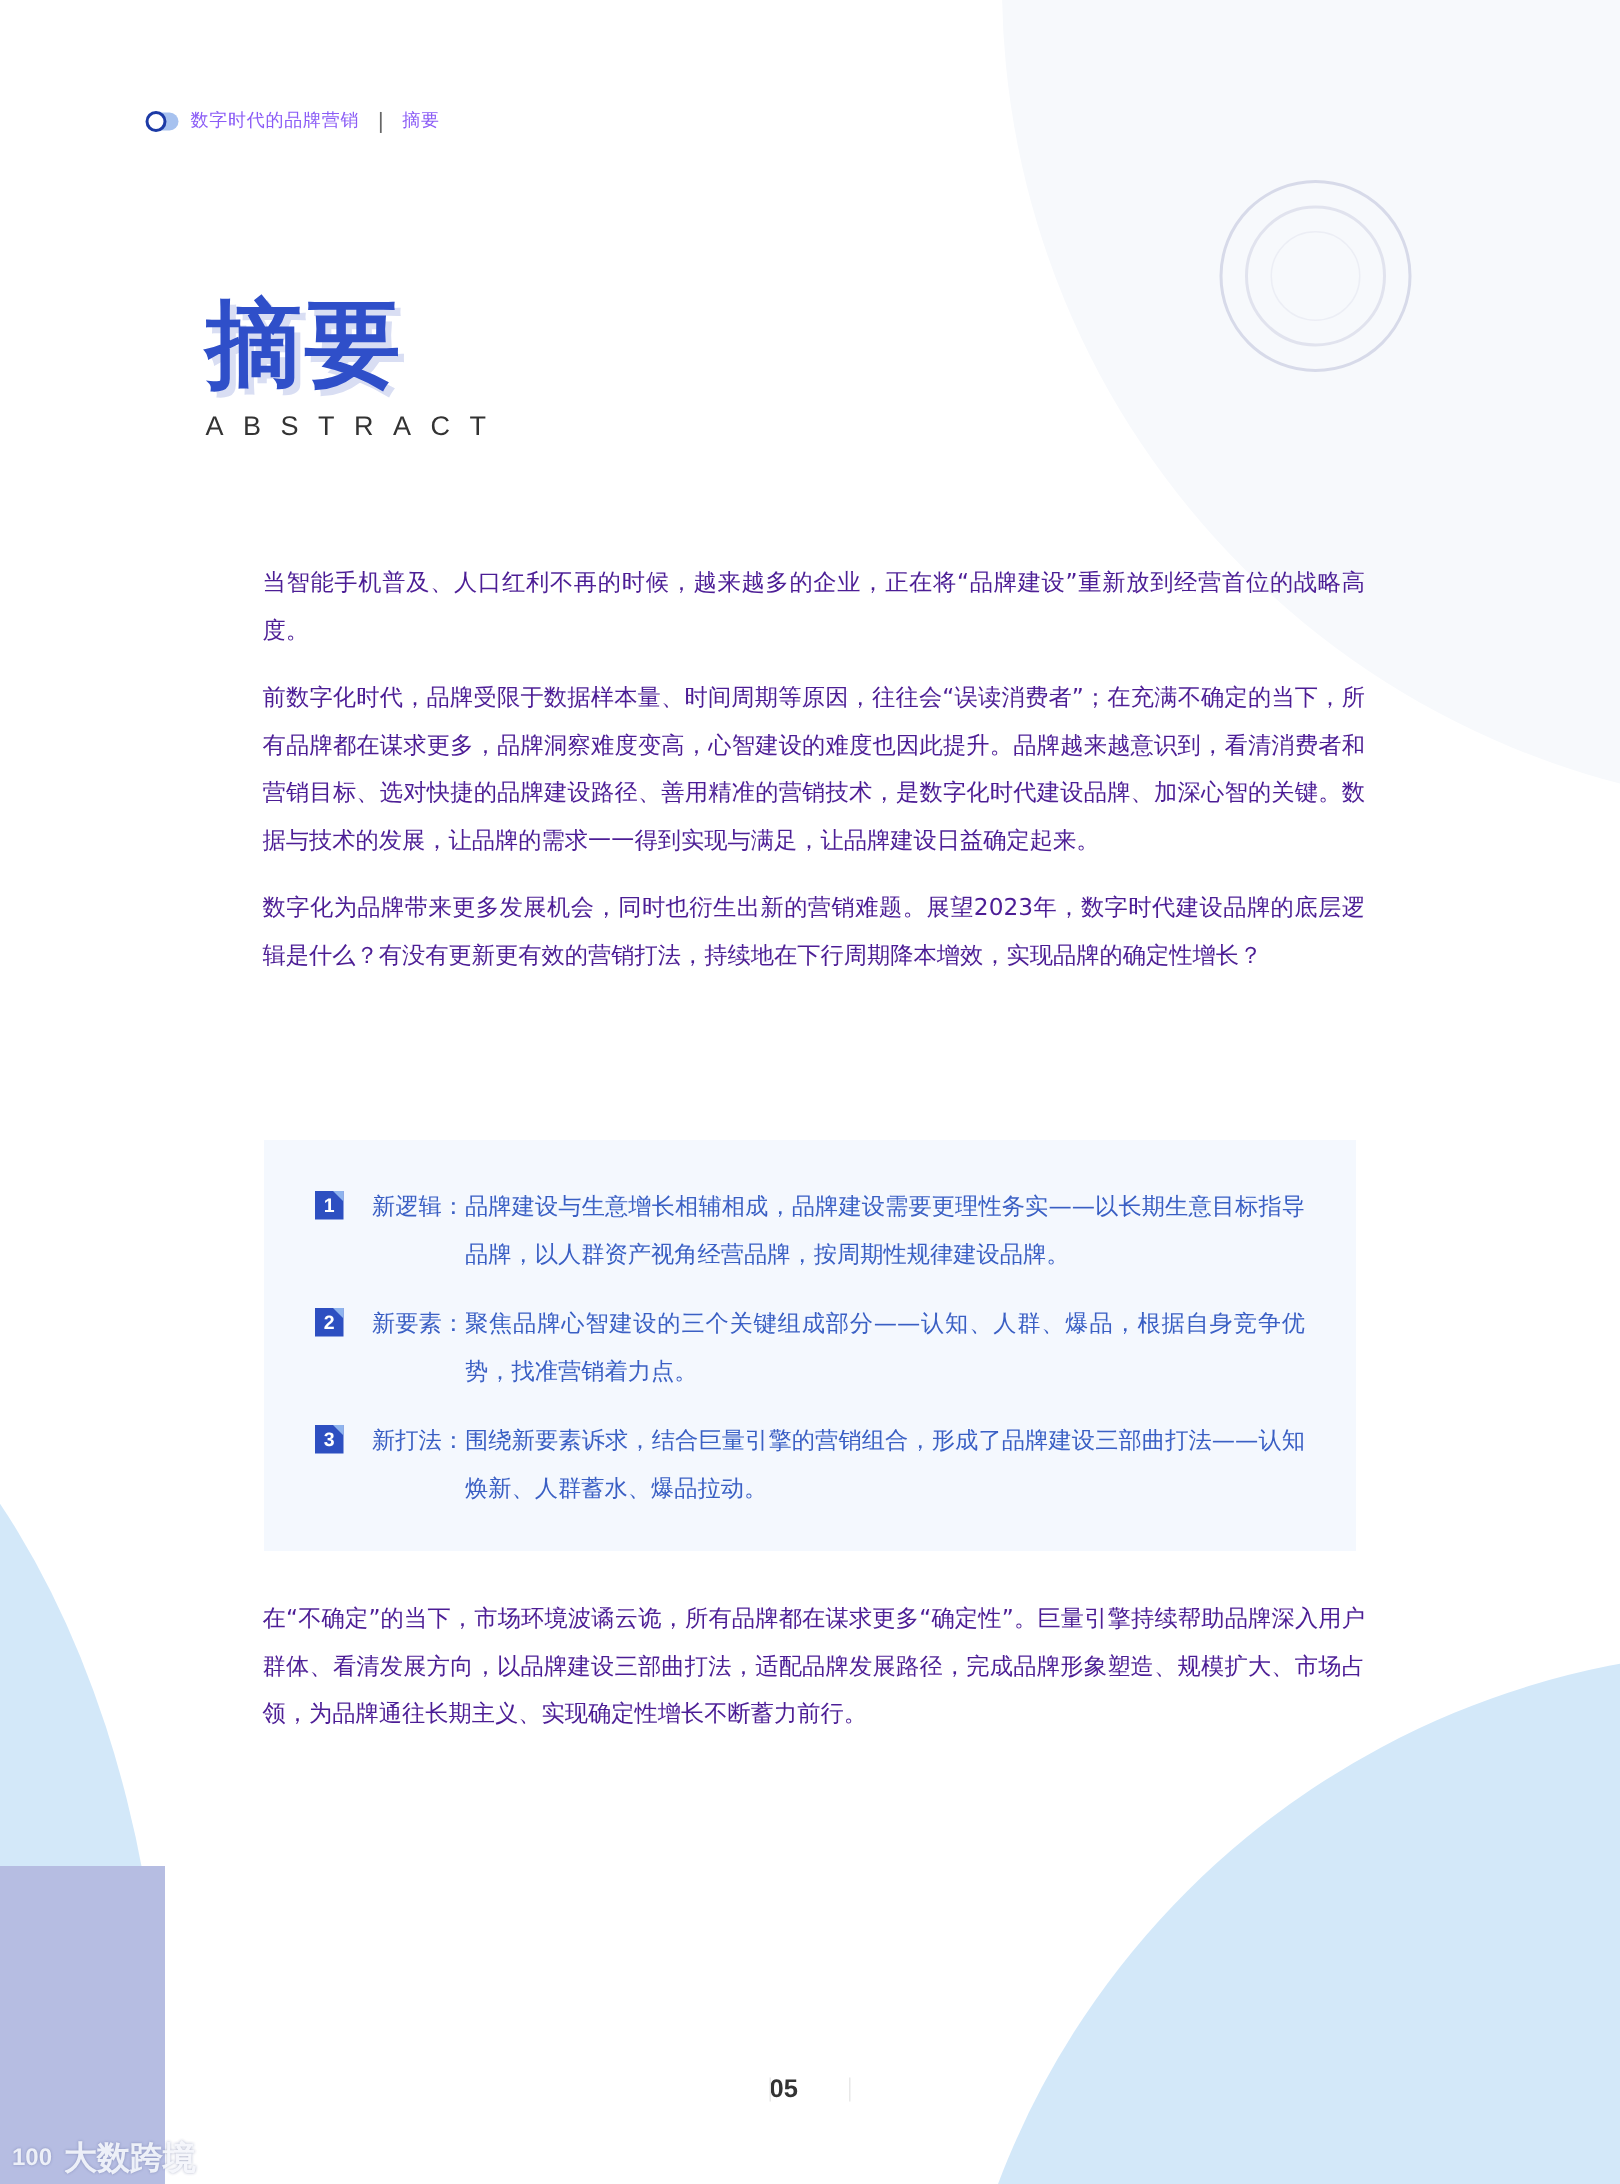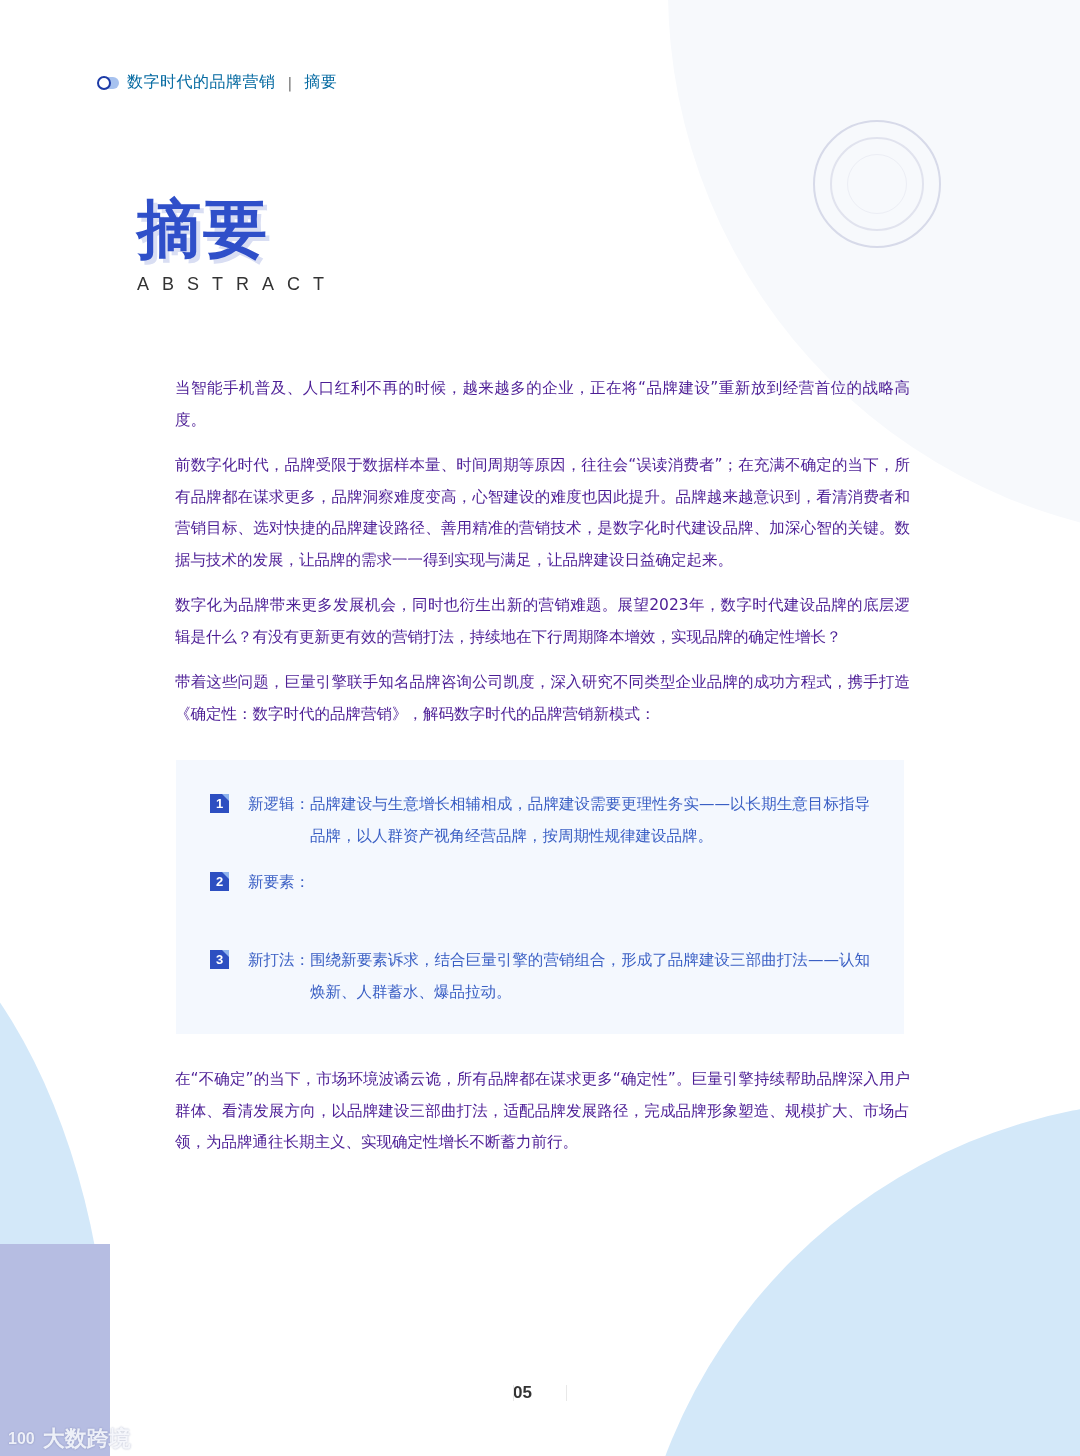--- a/index.html
+++ b/index.html
@@ -28,21 +28,21 @@
   .rings { position:absolute; left:813px; top:120px; width:130px; height:130px; }
   .ring { position:absolute; border-radius:50%; box-sizing:border-box; }
   .ring.r1 { left:0; top:0; width:128px; height:128px; border:2px solid #d7dae9; }
   .ring.r2 { left:17px; top:17px; width:94px; height:94px; border:2px solid #e1e3ee; }
   .ring.r3 { left:34px; top:34px; width:60px; height:60px; border:1.5px solid #eceef5; }
 
   .header { position:absolute; left:97px; top:72px; display:flex; align-items:center; gap:8px; }
   .toggle-icon { width:22px; height:14px; position:relative; }
   .toggle-icon .pill { position:absolute; left:4px; top:1px; width:18px; height:12px; border-radius:6px; background:#a7c2ef; }
   .toggle-icon .knob { position:absolute; left:0; top:0; width:10px; height:10px; border-radius:50%; border:2.5px solid #1c3aa6; background:#fff; }
-  .header-text { font-size:16px; color:#0369a1; letter-spacing:0.5px; }
+  .header-text { font-size:12px; color:#8b5cf6; letter-spacing:0.5px; }
   .header-sep { font-size:14px; color:#666; margin:0 4px; }
 
   .title { position:absolute; left:137px; top:186px; font-size:64px; font-weight:bold; color:#2f4fc9;
            text-shadow:4px 4px 0 #d9def3; letter-spacing:2px; font-family:"DejaVu Sans",sans-serif; }
   .subtitle { position:absolute; left:137px; top:274px; font-size:18px; color:#333; letter-spacing:13px;
               font-family:"Liberation Sans",sans-serif; }
 
   .body { position:absolute; left:175px; top:373px; width:735px; }
   .para { font-size:15.5px; line-height:31.5px; color:#4c1d95; margin:0 0 14px 0; text-align:justify; }
 
@@ -91,32 +91,32 @@
   <span class="header-text">摘要</span>
 </div>
 
 <div class="title">摘要</div>
 <div class="subtitle">ABSTRACT</div>
 
 <div class="body">
   <p class="para">当智能手机普及、人口红利不再的时候，越来越多的企业，正在将“品牌建设”重新放到经营首位的战略高度。</p>
   <p class="para">前数字化时代，品牌受限于数据样本量、时间周期等原因，往往会“误读消费者”；在充满不确定的当下，所有品牌都在谋求更多，品牌洞察难度变高，心智建设的难度也因此提升。品牌越来越意识到，看清消费者和营销目标、选对快捷的品牌建设路径、善用精准的营销技术，是数字化时代建设品牌、加深心智的关键。数据与技术的发展，让品牌的需求一一得到实现与满足，让品牌建设日益确定起来。</p>
   <p class="para">数字化为品牌带来更多发展机会，同时也衍生出新的营销难题。展望2023年，数字时代建设品牌的底层逻辑是什么？有没有更新更有效的营销打法，持续地在下行周期降本增效，实现品牌的确定性增长？</p>
-  <p class="para">带着这些问题，巨量引擎联手知名品牌咨询公司凯度，深入研究不同类型企业品牌的成功方程式，携手打造《确定性：数字时代的品牌营销》，解码数字时代的品牌营销新模式：</p>
 </div>
 
 <div class="callout">
   <div class="callout-item" style="top:28px;">
     <span class="num-icon">1</span>
     <span class="item-label">新逻辑：</span>
     <span class="item-text">品牌建设与生意增长相辅相成，品牌建设需要更理性务实——以长期生意目标指导品牌，以人群资产视角经营品牌，按周期性规律建设品牌。</span>
   </div>
   <div class="callout-item" style="top:106px;">
     <span class="num-icon">2</span>
     <span class="item-label">新要素：</span>
+    <span class="item-text">聚焦品牌心智建设的三个关键组成部分——认知、人群、爆品，根据自身竞争优势，找准营销着力点。</span>
   </div>
   <div class="callout-item" style="top:184px;">
     <span class="num-icon">3</span>
     <span class="item-label">新打法：</span>
     <span class="item-text">围绕新要素诉求，结合巨量引擎的营销组合，形成了品牌建设三部曲打法——认知焕新、人群蓄水、爆品拉动。</span>
   </div>
 </div>
 
 <div class="closing">
   <p class="para">在“不确定”的当下，市场环境波谲云诡，所有品牌都在谋求更多“确定性”。巨量引擎持续帮助品牌深入用户群体、看清发展方向，以品牌建设三部曲打法，适配品牌发展路径，完成品牌形象塑造、规模扩大、市场占领，为品牌通往长期主义、实现确定性增长不断蓄力前行。</p>

